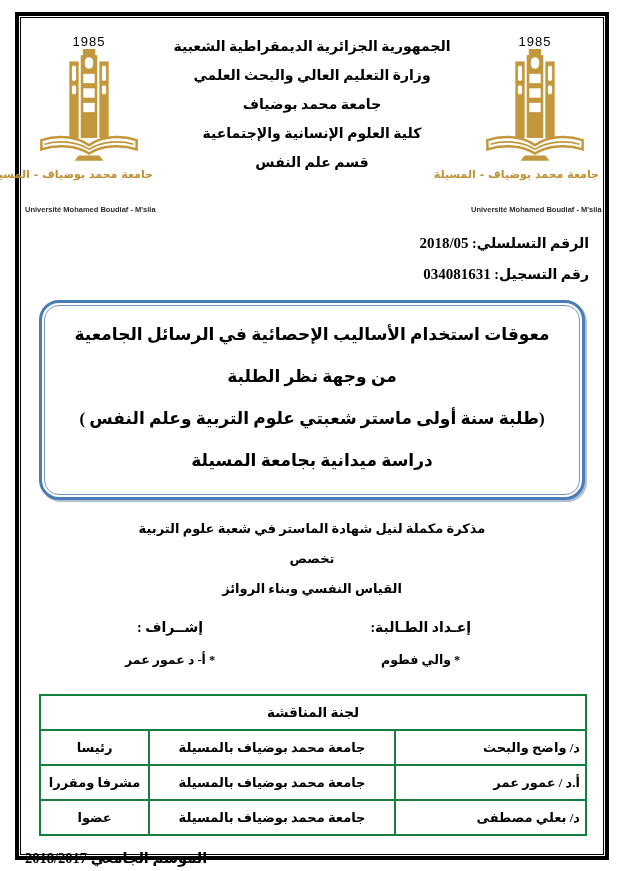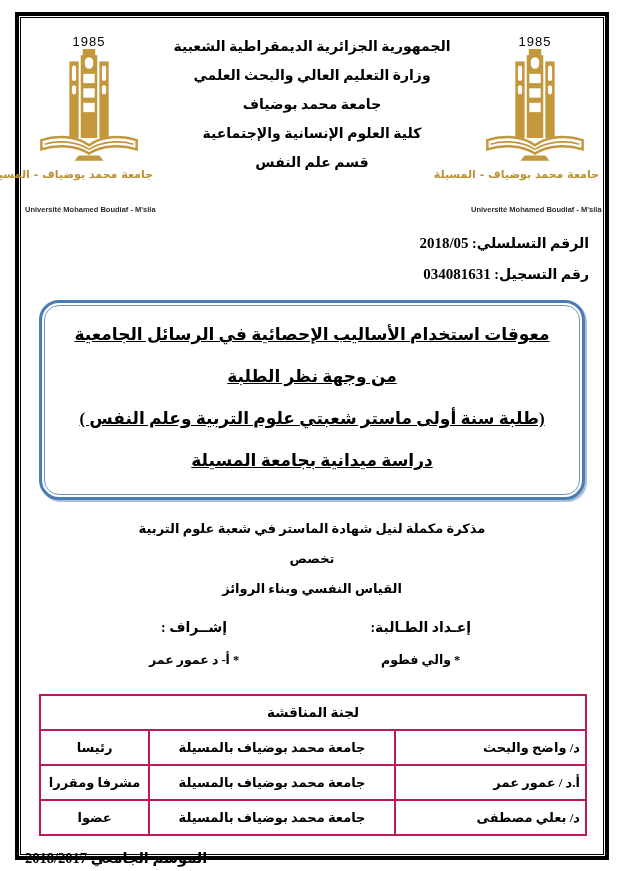--- a/index.html
+++ b/index.html
@@ -28,37 +28,37 @@
   .numbers{ text-align:right;padding:14px 10px 0 0;font-weight:bold;font-size:14px;line-height:31px;}
   .numbers .num{font-size:15px;}
   
   .title-box{
     margin:10px 14px 0 14px;border:3px solid #4a7cb5;border-radius:20px;
     box-shadow:2px 2px 0 #aebfd6, inset 0 0 0 1px #ffffff;
     background:#fff;
   }
   .title-box-inner{
     border:1.5px solid #7796bd;border-radius:15px;margin:2px;
-    padding:8px 8px 12px 8px;text-align:center;font-weight:bold;font-size:17px;line-height:42px;text-decoration:underline;
+    padding:8px 8px 12px 8px;text-align:center;font-weight:bold;font-size:17px;line-height:42px;
   }
   
   .subtitle{text-align:center;font-weight:bold;font-size:13px;line-height:30px;margin-top:14px;}
   
   .credits{position:relative;height:78px;margin-top:8px;font-weight:bold;}
   .credit-col{position:absolute;top:0;text-align:center;line-height:32px;}
   .credit-col .label{font-size:14px;}
   .credit-col .person{font-size:12.5px;}
   .credit-student{right:128px;}
-  .credit-supervisor{left:100px;margin-left:24px;}
+  .credit-supervisor{left:100px;}
   
   table.committee{
     border-collapse:collapse;margin:4px 12px 0 14px;width:calc(100% - 26px);
     font-weight:bold;font-size:13px;
   }
-  table.committee td,table.committee th{border:2px solid #be185d;height:33px;padding:0 5px;}
+  table.committee td,table.committee th{border:2px solid #15803d;height:33px;padding:0 5px;}
   table.committee th{font-size:13.5px;}
   td.cell-name{text-align:right;}
   td.cell-univ{text-align:center;}
   td.cell-role{text-align:center;}
   
   .footer-year{text-align:left;font-weight:bold;font-size:14.5px;margin-top:14px;}
 </style>
 </head>
 <body>
 

